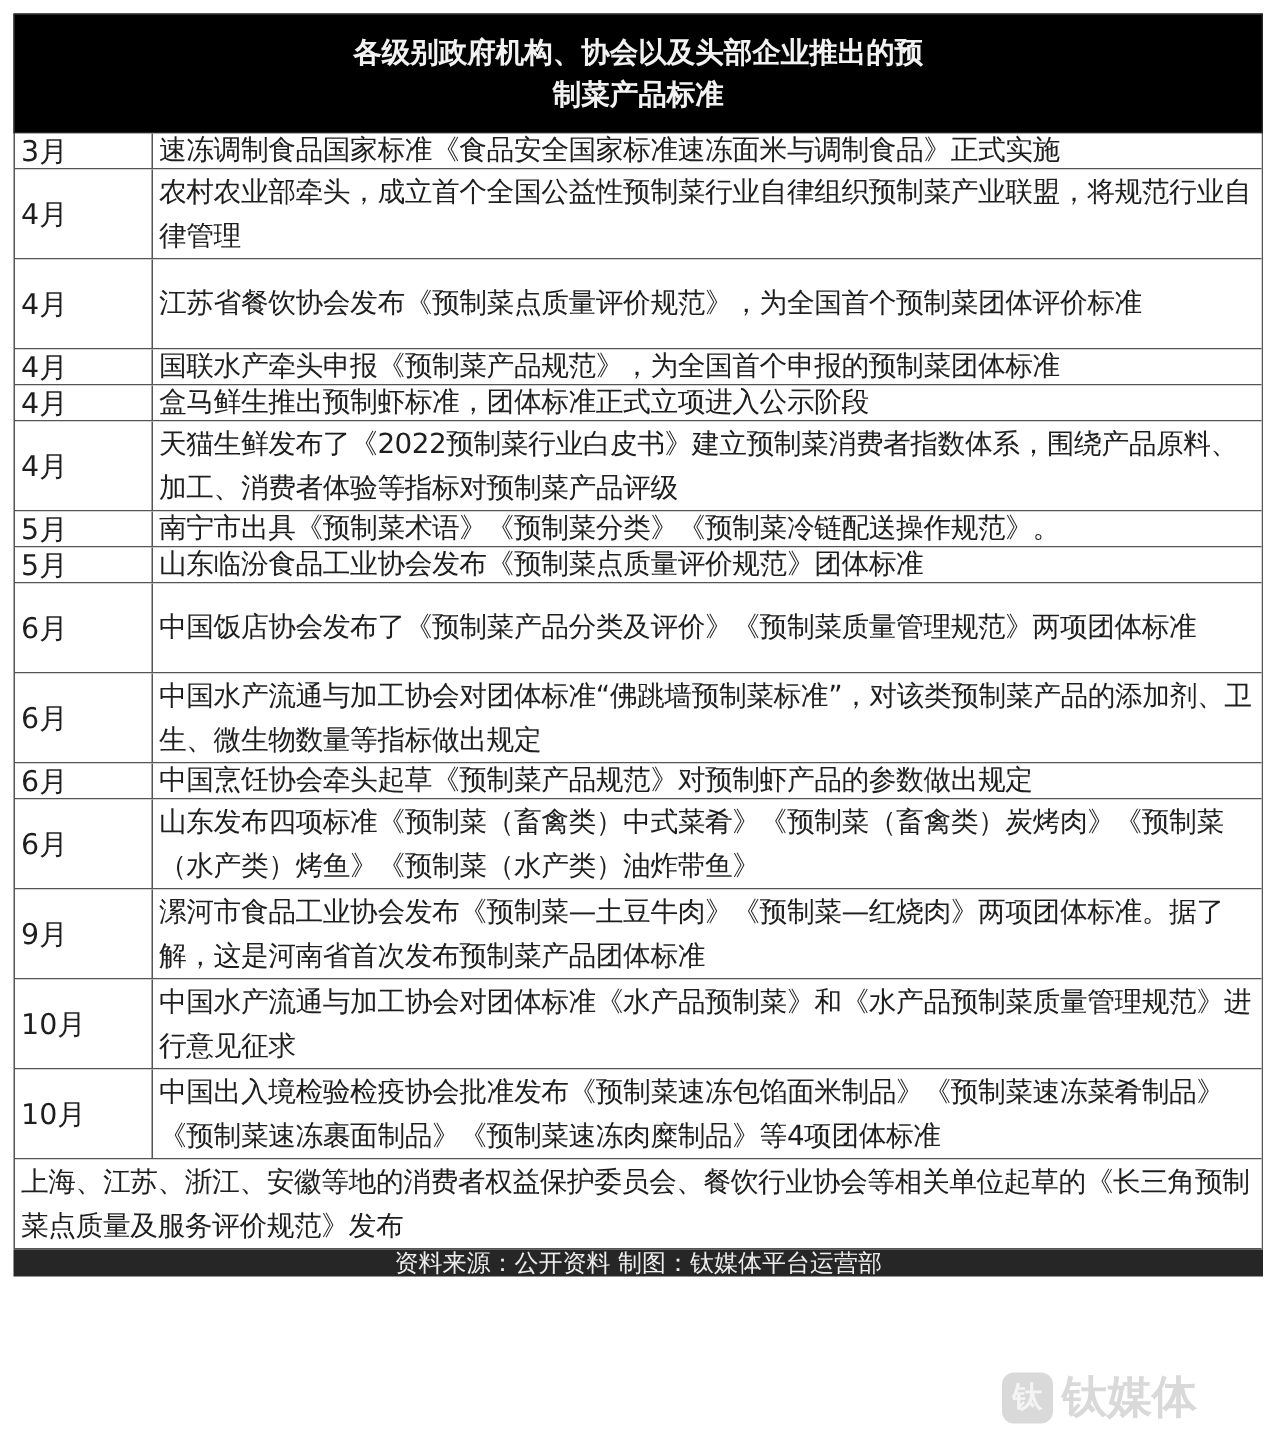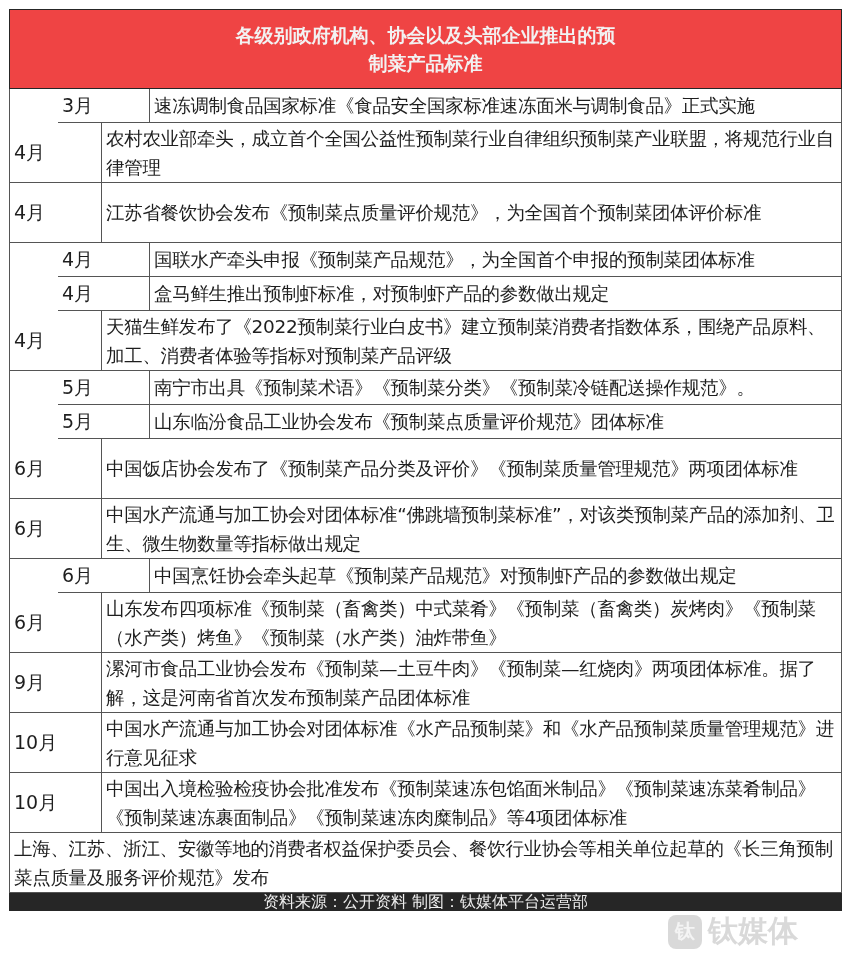--- a/index.html
+++ b/index.html
@@ -1,24 +1,24 @@
 <!DOCTYPE html>
 <html><head>
 <meta charset="utf-8">
 <style>
   html, body { margin:0; padding:0; background:#ffffff; }
   body { width:850px; height:970px; position:relative; overflow:hidden;
          font-family:"DejaVu Sans","Liberation Sans",sans-serif; color:#1e1e1e; }
   .table-wrap { position:absolute; left:9px; top:9px; width:833px; }
-  .header { background:#ef4444; color:#f2f2f2; height:80px; display:flex; flex-direction:column;
+  .header { background:#000000; color:#f2f2f2; height:80px; display:flex; flex-direction:column;
             align-items:center; justify-content:center; font-weight:bold; font-size:19px; line-height:28px;
             box-sizing:border-box; border:1px solid #262626; }
   .rows { border-left:1px solid #555; border-right:1px solid #555; }
   .row { display:flex; border-bottom:1px solid #555; box-sizing:border-box; background:#fff; }
-  .row.h1 { height:34px;margin-left:48px; }
+  .row.h1 { height:24px; }
   .row.h2 { height:60px; }
   .month { width:92px; flex:none; border-right:1px solid #555; display:flex; align-items:center;
            padding-left:4px; font-size:19px; box-sizing:border-box; }
   .desc { flex:1; padding:0 4px 0 4px; font-size:18.5px; line-height:29px; display:flex; align-items:center;
           letter-spacing:-0.3px; }
   .footer { background:#262626; color:#eeeeee; height:18px; display:flex; align-items:center; justify-content:center;
             font-size:16px; position:relative; }
   .watermark { position:absolute; left:668px; top:911px; display:flex; align-items:center; gap:6px;
                color:rgba(120,120,120,0.28); font-size:30px; font-weight:bold; pointer-events:none; }
   .wm-logo { width:34px; height:34px; border-radius:8px; background:rgba(120,120,120,0.28); color:rgba(255,255,255,0.7);
@@ -44,21 +44,21 @@
     <div class="row h2">
         <div class="month">4月</div>
         <div class="desc">江苏省餐饮协会发布《预制菜点质量评价规范》，为全国首个预制菜团体评价标准</div>
       </div>
     <div class="row h1">
         <div class="month">4月</div>
         <div class="desc">国联水产牵头申报《预制菜产品规范》，为全国首个申报的预制菜团体标准</div>
       </div>
     <div class="row h1">
         <div class="month">4月</div>
-        <div class="desc">盒马鲜生推出预制虾标准，对预制虾产品的参数做出规定</div>
+        <div class="desc">盒马鲜生推出预制虾标准，团体标准正式立项进入公示阶段</div>
       </div>
     <div class="row h2">
         <div class="month">4月</div>
         <div class="desc">天猫生鲜发布了《2022预制菜行业白皮书》建立预制菜消费者指数体系，围绕产品原料、加工、消费者体验等指标对预制菜产品评级</div>
       </div>
     <div class="row h1">
         <div class="month">5月</div>
         <div class="desc">南宁市出具《预制菜术语》《预制菜分类》《预制菜冷链配送操作规范》。</div>
       </div>
     <div class="row h1">

